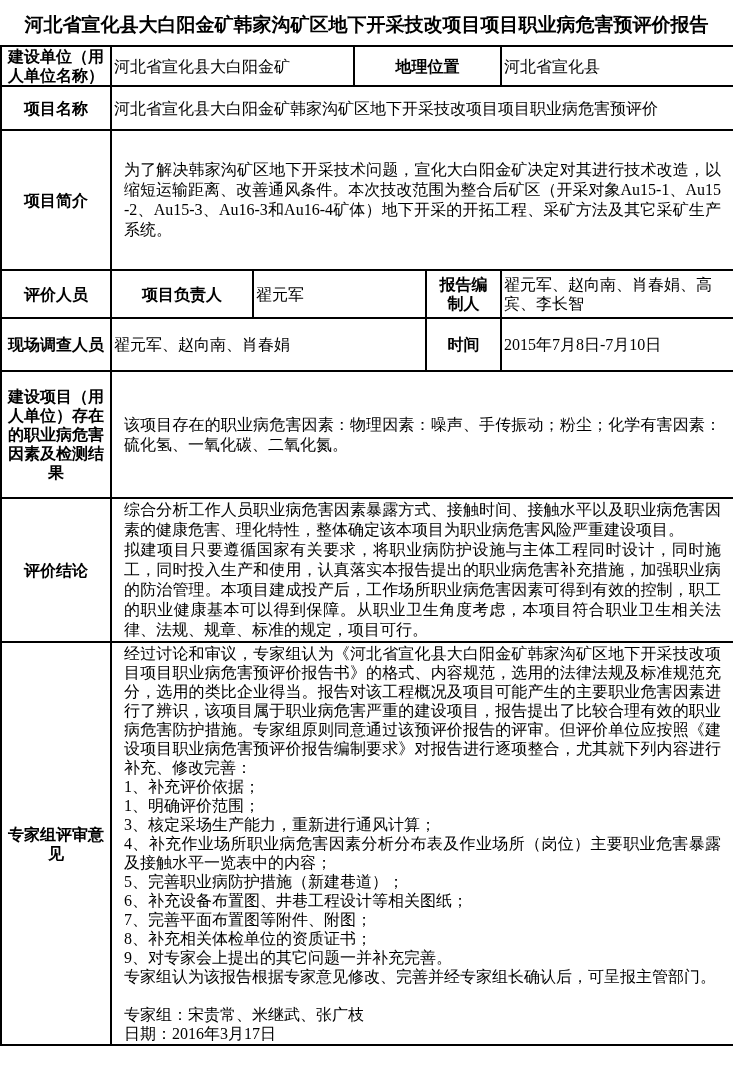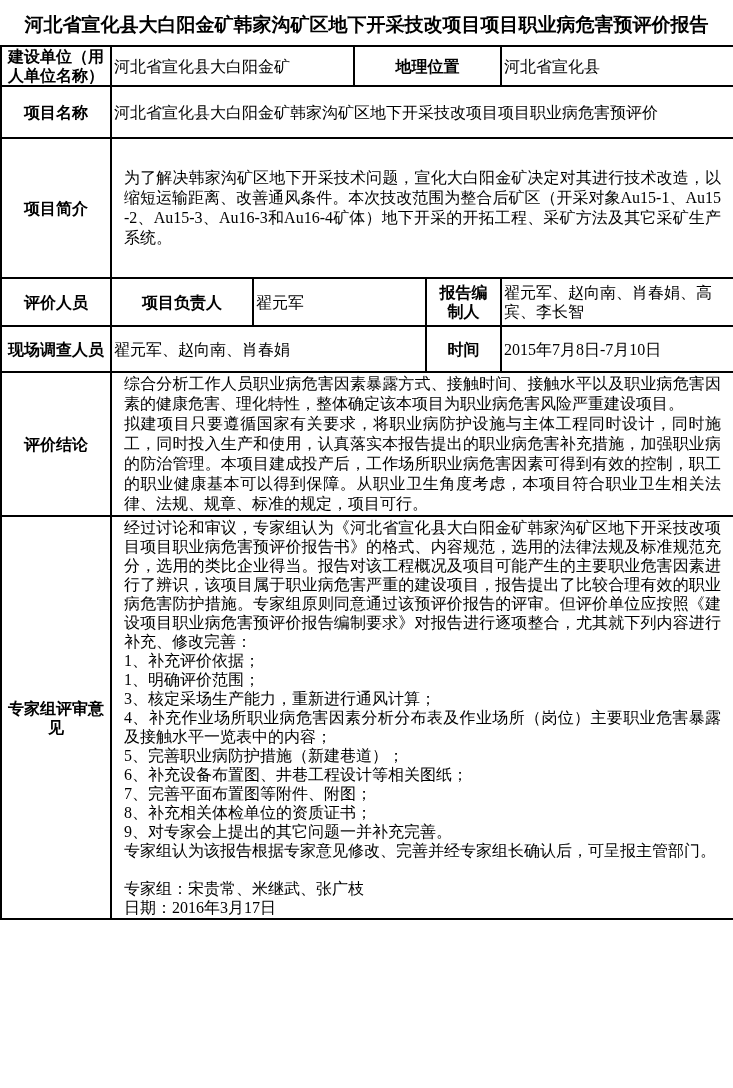--- a/index.html
+++ b/index.html
@@ -78,45 +78,49 @@
     </colgroup>
 
     <tbody>
         <tr style="height:34px">
       <td class="lbl">建设单位（用人单位名称）</td>
       <td class="val-c" colspan="2">河北省宣化县大白阳金矿</td>
       <td class="lbl" colspan="2">地理位置</td>
       <td class="val-c">河北省宣化县</td>
     </tr>
 
-    <tr style="height:52px">
+    <tr style="height:44px">
       <td class="lbl">项目名称</td>
       <td class="val-c" colspan="5">河北省宣化县大白阳金矿韩家沟矿区地下开采技改项目项目职业病危害预评价</td>
     </tr>
 
     <tr style="height:140px">
       <td class="lbl">项目简介</td>
       <td class="val-j" colspan="5" style="line-height:20px">为了解决韩家沟矿区地下开采技术问题，宣化大白阳金矿决定对其进行技术改造，以缩短运输距离、改善通风条件。本次技改范围为整合后矿区（开采对象Au15-1、Au15-2、Au15-3、Au16-3和Au16-4矿体）地下开采的开拓工程、采矿方法及其它采矿生产系统。</td>
     </tr>
 
     <tr style="height:48px">
       <td class="lbl">评价人员</td>
       <td class="lbl">项目负责人</td>
       <td class="val-c" colspan="2">翟元军</td>
       <td class="lbl"><span class="narrow-label">报告编制人</span></td>
       <td class="val-c">翟元军、赵向南、肖春娟、高宾、李长智</td>
     </tr>
 
-    <tr style="height:46px">
+    <tr style="height:53px">
       <td class="lbl">现场调查人员</td>
       <td class="val-c" colspan="3">翟元军、赵向南、肖春娟</td>
       <td class="lbl">时间</td>
       <td class="val-c">2015年7月8日-7月10日</td>
     </tr>
 
+    <tr style="height:127px">
+      <td class="lbl">建设项目（用人单位）存在的职业病危害因素及检测结果</td>
+      <td class="val-j" colspan="5" style="line-height:20px">该项目存在的职业病危害因素：物理因素：噪声、手传振动；粉尘；化学有害因素：硫化氢、一氧化碳、二氧化氮。</td>
+    </tr>
 
     <tr class="r7" style="height:142px">
       <td class="lbl">评价结论</td>
       <td class="val-j" colspan="5">
         <div class="para">综合分析工作人员职业病危害因素暴露方式、接触时间、接触水平以及职业病危害因素的健康危害、理化特性，整体确定该本项目为职业病危害风险严重建设项目。</div>
         <div class="para">拟建项目只要遵循国家有关要求，将职业病防护设施与主体工程同时设计，同时施工，同时投入生产和使用，认真落实本报告提出的职业病危害补充措施，加强职业病的防治管理。本项目建成投产后，工作场所职业病危害因素可得到有效的控制，职工的职业健康基本可以得到保障。从职业卫生角度考虑，本项目符合职业卫生相关法律、法规、规章、标准的规定，项目可行。</div>
       </td>
     </tr>
 
     <tr style="height:395px">

